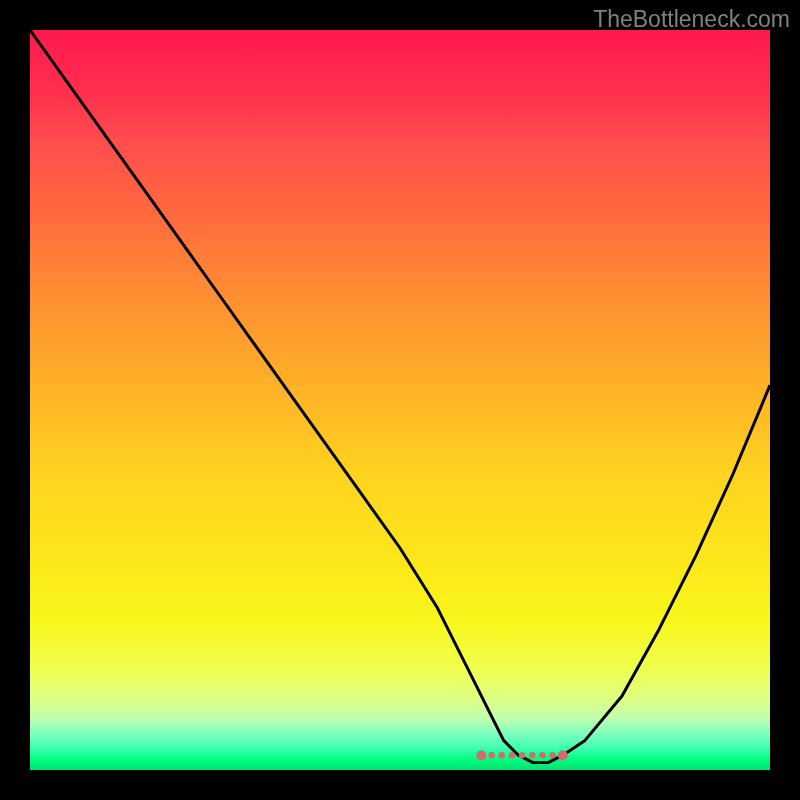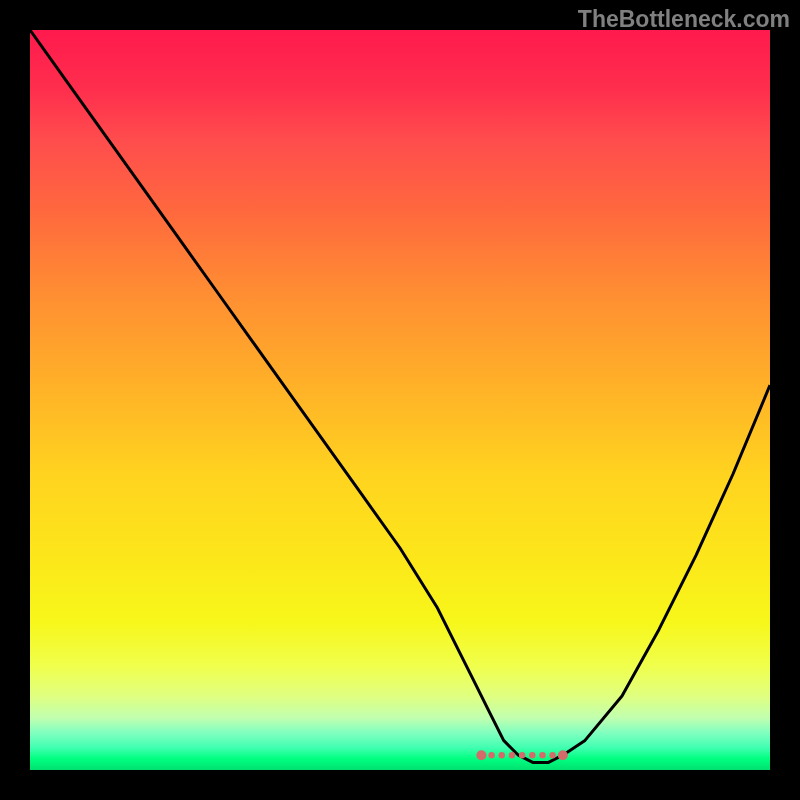--- a/index.html
+++ b/index.html
@@ -10,21 +10,21 @@
     background: #000;
     position: relative;
     font-family: Arial, sans-serif;
   }
   .watermark {
     position: absolute;
     top: 6px;
     right: 10px;
     color: #808080;
     font-size: 23px;
-    font-weight: bold;
+    font-weight: normal;
     z-index: 10;
   }
   .plot-area {
     position: absolute;
     top: 30px;
     left: 30px;
     width: 740px;
     height: 740px;
     background: linear-gradient(to bottom,
       #ff1a4d 0%,

